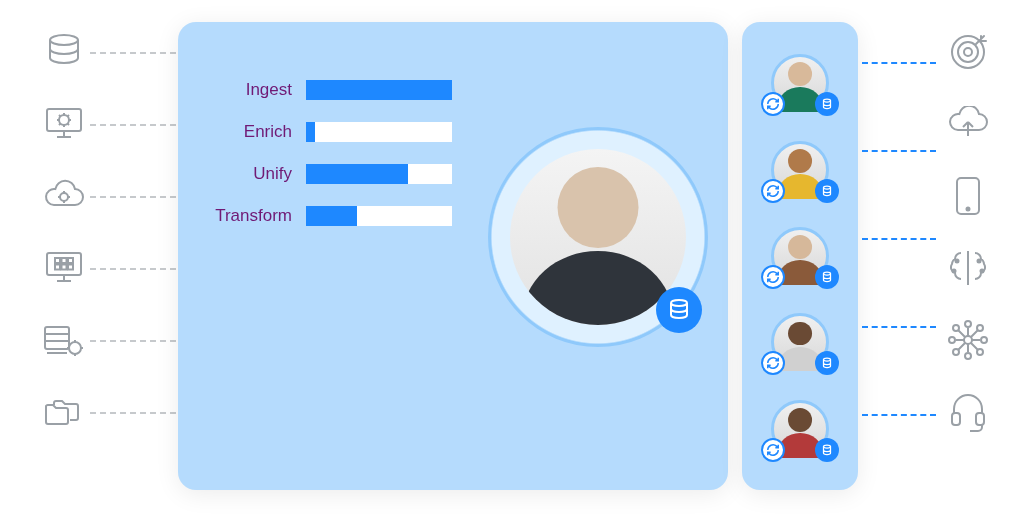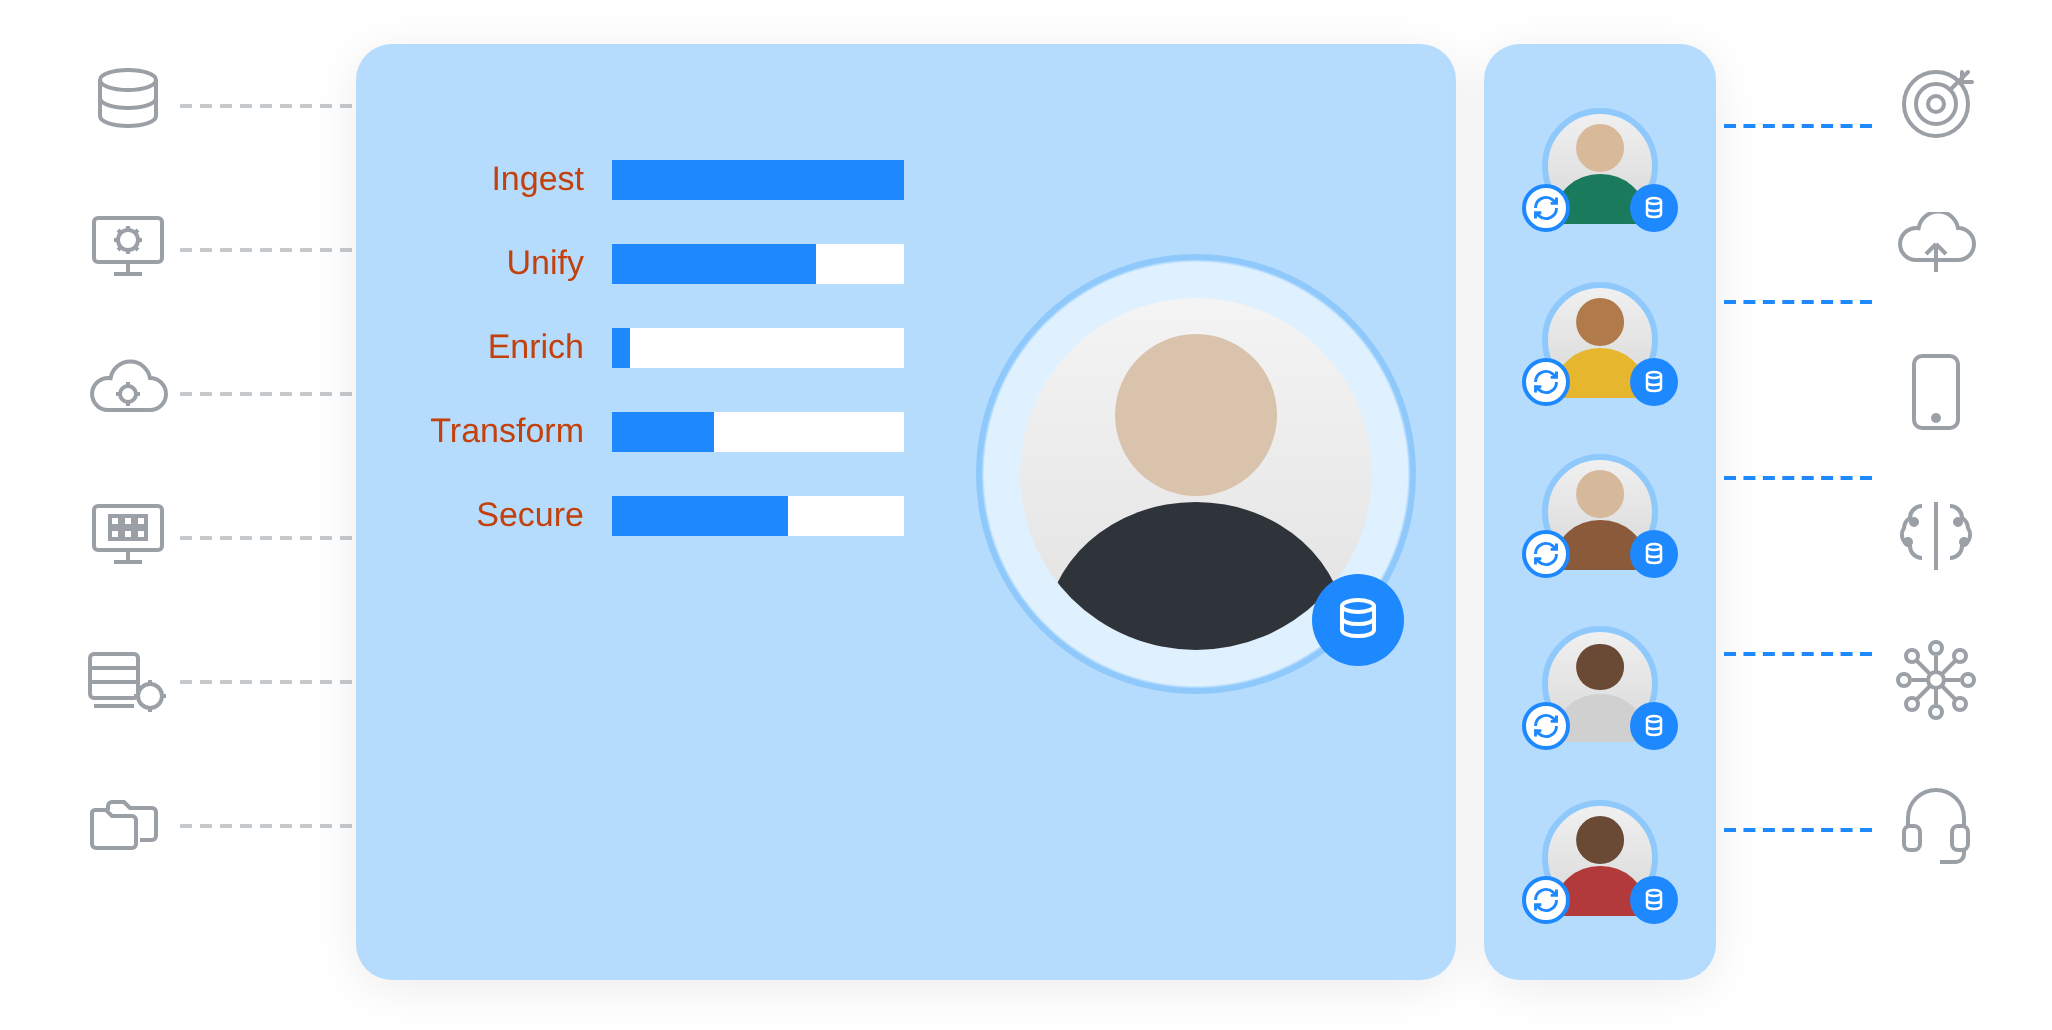--- a/index.html
+++ b/index.html
@@ -86,21 +86,21 @@
   .bar-row {
     display: flex;
     align-items: center;
     gap: 14px;
   }
   .bar-label {
     width: 94px;
     text-align: right;
     font-size: 17px;
     font-weight: 500;
-    color: #c2410c;
+    color: #701a75;
   }
   .bar-track {
     width: 146px;
     height: 20px;
     background: #fff;
     position: relative;
     border-radius: 0;
   }
   .bar-fill {
     position: absolute;
@@ -292,41 +292,35 @@
 <div class="main-panel">
   <div class="bars-col">
 
     <div class="bar-row">
       <div class="bar-label">Ingest</div>
       <div class="bar-track">
           <div class="bar-fill" style="width:100%"></div>
         </div>
     </div>
     <div class="bar-row">
+      <div class="bar-label">Enrich</div>
+      <div class="bar-track">
+          <div class="bar-fill" style="width:6%"></div>
+        </div>
+    </div>
+    <div class="bar-row">
       <div class="bar-label">Unify</div>
       <div class="bar-track">
           <div class="bar-fill" style="width:70%"></div>
-        </div>
-    </div>
-    <div class="bar-row">
-      <div class="bar-label">Enrich</div>
-      <div class="bar-track">
-          <div class="bar-fill" style="width:6%"></div>
         </div>
     </div>
     <div class="bar-row">
       <div class="bar-label">Transform</div>
       <div class="bar-track">
           <div class="bar-fill" style="width:35%"></div>
-        </div>
-    </div>
-    <div class="bar-row">
-      <div class="bar-label">Secure</div>
-      <div class="bar-track">
-          <div class="bar-fill" style="width:60%"></div>
         </div>
     </div>
   </div>
 
   <div class="avatar-wrap">
     <div class="avatar-inner">
       <div class="silhouette">
         <div class="head" style="background:#d9c3ac;"></div>
         <div class="body" style="background:#2f343b;"></div>
       </div>

